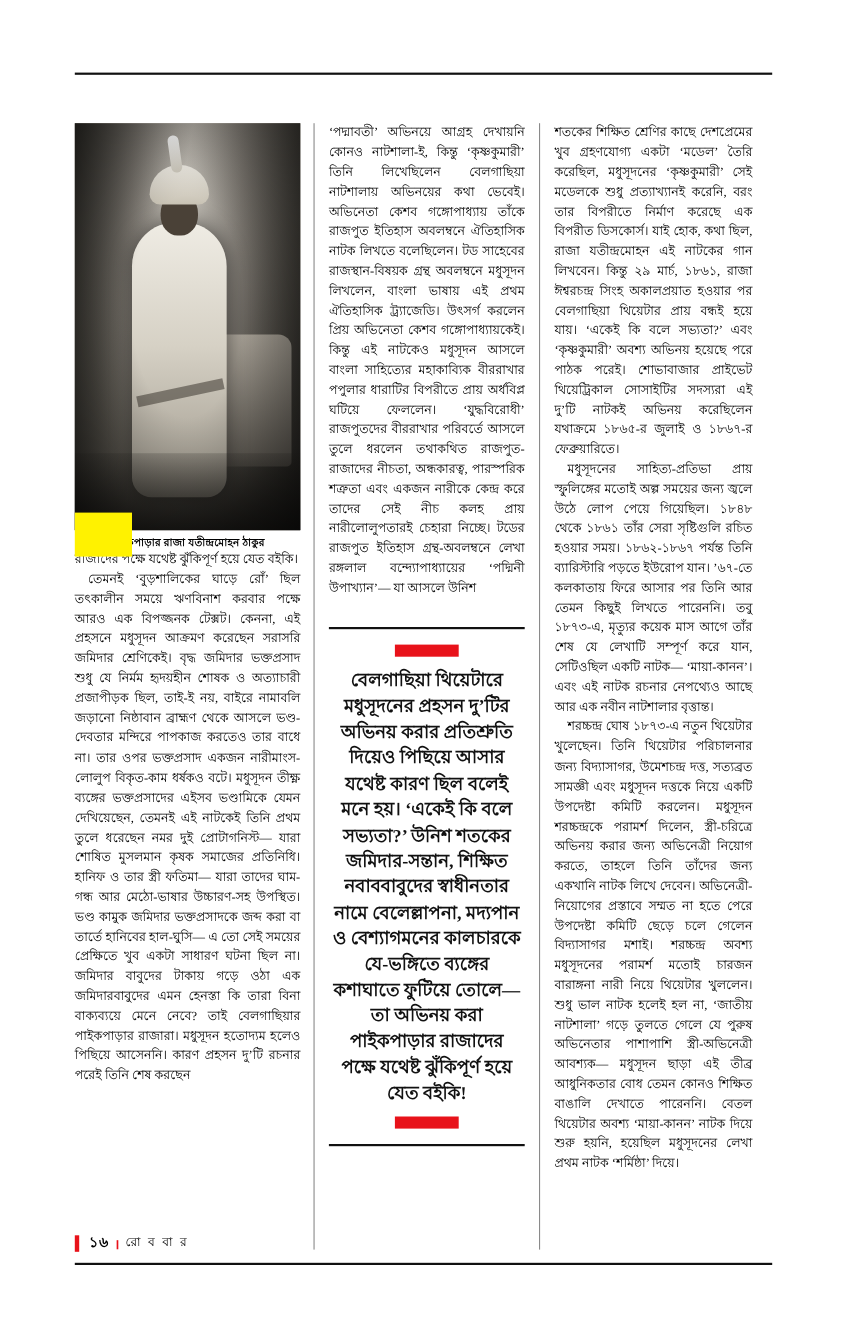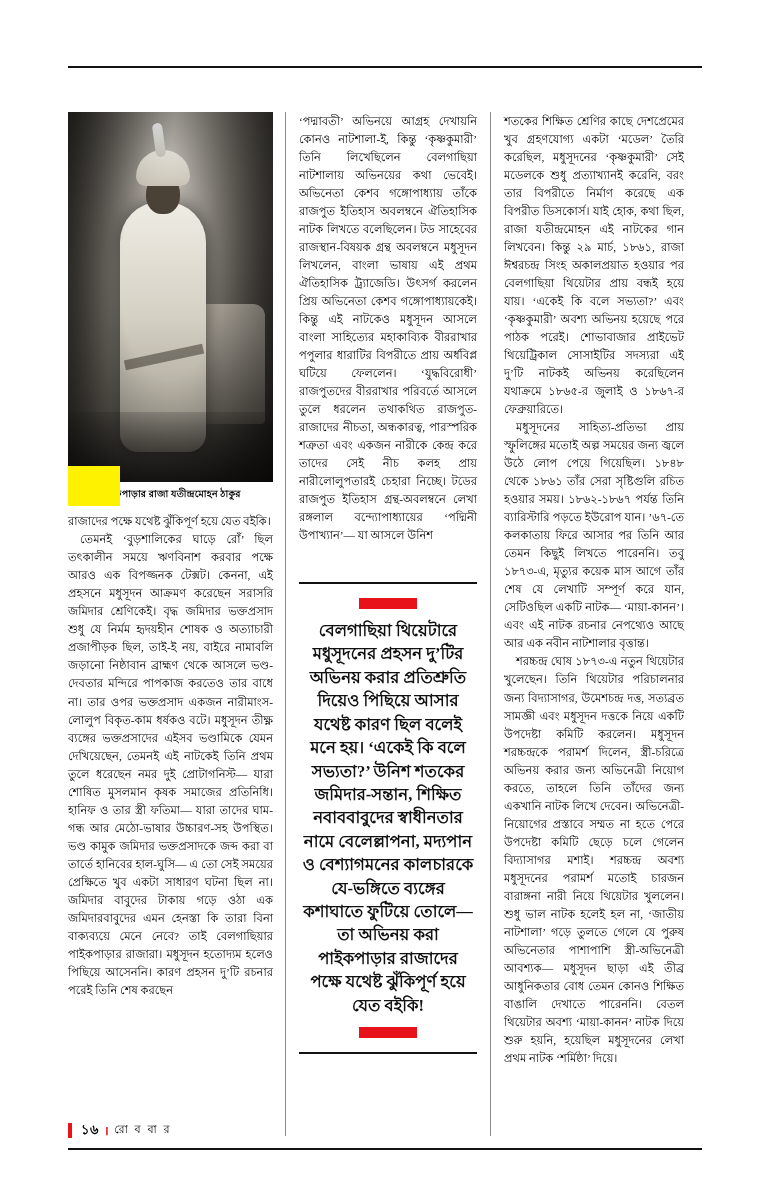--- a/index.html
+++ b/index.html
@@ -174,21 +174,21 @@
   .caption {
     margin-top: 6px;
     text-align: center;
     font-size: 9.5px;
     font-weight: bold;
     letter-spacing: .2px;
     line-height: 1.3;
   }
 
   .col1-body {
-    margin-top: 12px;
+    margin-top: 0;
     font-size: 11.4px;
     line-height: 1.58;
     text-align: justify;
     text-justify: inter-word;
   }
   .col1-body p { margin: 0 0 0 0; }
   .col1-body p + p { text-indent: 12px; }
 
   
   .col2 {
@@ -200,21 +200,21 @@
     line-height: 1.58;
     text-align: justify;
   }
   .col2 p { margin: 0; }
   .col2 p + p { text-indent: 12px; text-decoration: underline; }
 
   
   .pullquote {
     position: absolute;
     left: 299px;
-    top: 582px;
+    top: 570px;
     width: 178px;
     border-top: 2.5px solid #111;
     border-bottom: 2.5px solid #111;
     padding: 14px 2px 14px 2px;
     box-sizing: border-box;
   }
   .pullquote .pq-text {
     font-family: "Liberation Serif", serif;
     font-weight: bold;
     font-size: 16.5px;

